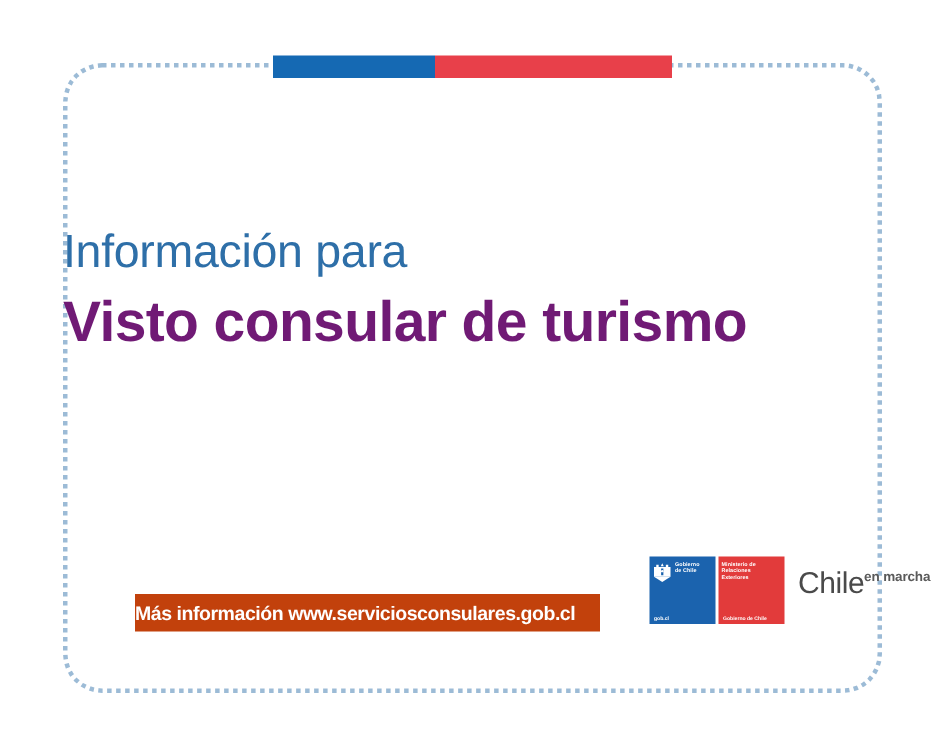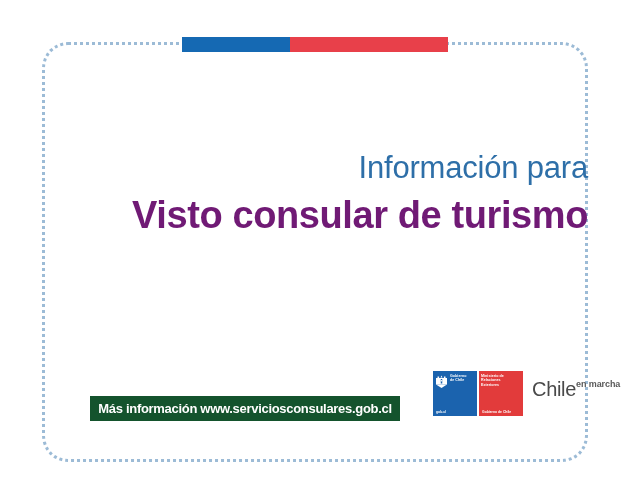--- a/index.html
+++ b/index.html
@@ -56,21 +56,21 @@
     height: 100%;
     background: #E8404A;
   }
 
   
   #headline {
     position: absolute;
     left: 42px;
     top: 148px;
     width: 546px;
-    text-align: right;
+    text-align: left;
   }
   .head-line-1, .head-line-2 {
     color: #2E6FA8;
     font-size: 31px;
     line-height: 39px;
     font-weight: 400;
     letter-spacing: -0.2px;
     white-space: nowrap;
   }
   .head-line-3 {
@@ -83,24 +83,24 @@
     margin-top: 3px;
   }
 
   
   #info-banner {
     position: absolute;
     left: 90px;
     top: 396px;
     width: 310px;
     height: 25px;
-    background: #14532d;
+    background: #c2410c;
     display: flex;
     align-items: center;
-    justify-content: center;
+    justify-content: flex-start;
   }
   #info-banner-text {
     color: #ffffff;
     font-size: 13px;
     font-weight: bold;
     letter-spacing: -0.3px;
     white-space: nowrap;
   }
 
   

